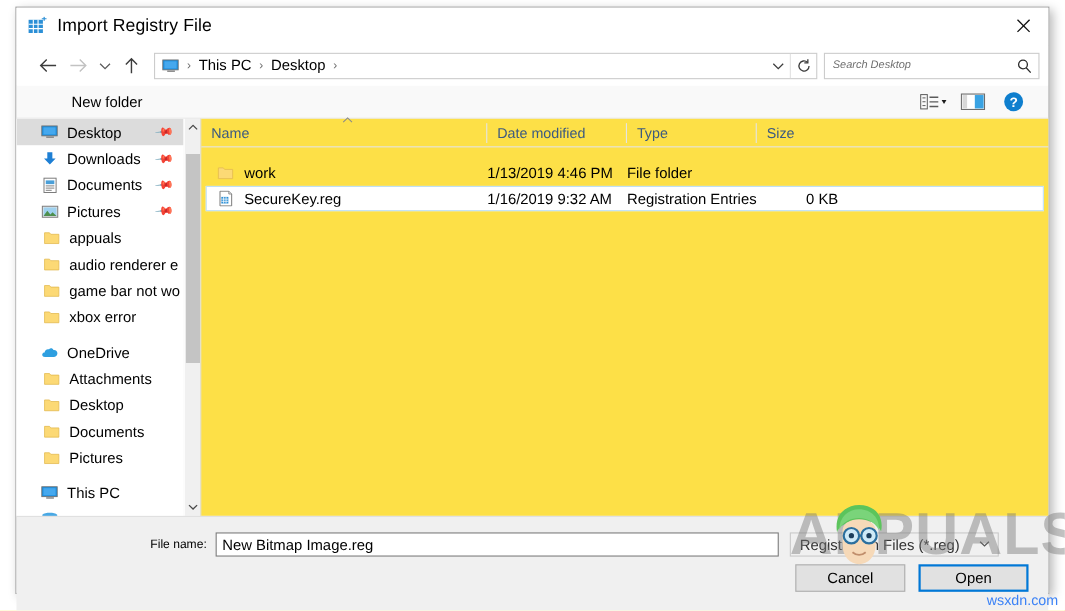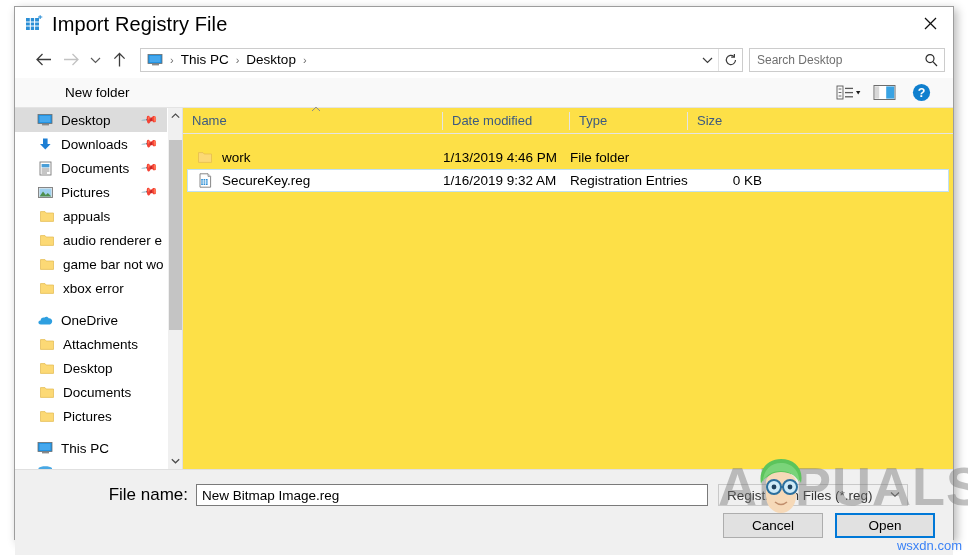--- a/index.html
+++ b/index.html
@@ -36,21 +36,21 @@
     align-items: center;
   }
   .title-icon {
     margin-left: 10px;
     width: 18px; height: 18px;
     position: relative;
     flex: 0 0 auto;
   }
   .title-text {
     margin-left: 9px;
-    font-size: 20px;
+    font-size: 16px;
     color: #000000;
     letter-spacing: 0.1px;
   }
   .close-btn {
     position: absolute;
     right: 0; top: 0;
     width: 46px; height: 32px;
     display: flex; align-items: center; justify-content: center;
     font-size: 15px;
     color: #000;
@@ -122,25 +122,26 @@
     border: 1px solid #cccccc;
     background: #ffffff;
     display: flex;
     align-items: center;
     flex: 0 0 auto;
   }
   .searchbox input {
     flex: 1 1 auto;
     border: none; outline: none;
     font-family: "Liberation Sans", sans-serif;
-    font-size: 12px;
+    font-size: 10px;
     color: #4d7c0f;
     padding-left: 7px;
     background: transparent;
     min-width: 0;
+    font-style: italic;
   }
   .searchbox input::placeholder { color: #6f6f6f; opacity: 1; }
   .search-ico {
     width: 26px; height: 22px;
     display: flex; align-items: center; justify-content: center;
     color: #2b2b2b;
   }
 
   
   .cmdbar {
@@ -312,21 +313,21 @@
     position: absolute;
     left: 0; top: 14px;
     width: 100%;
     display: flex;
     align-items: center;
   }
   .fname-label {
     width: 181px;
     text-align: right;
     padding-right: 8px;
-    font-size: 17px;
+    font-size: 11px;
     color: #000;
   }
   .fname-input {
     width: 512px; height: 22px;
     border: 1px solid #7a7a7a;
     background: #ffffff;
     font-family: "Liberation Sans", sans-serif;
     font-size: 13.5px;
     color: #000;
     padding-left: 5px;

